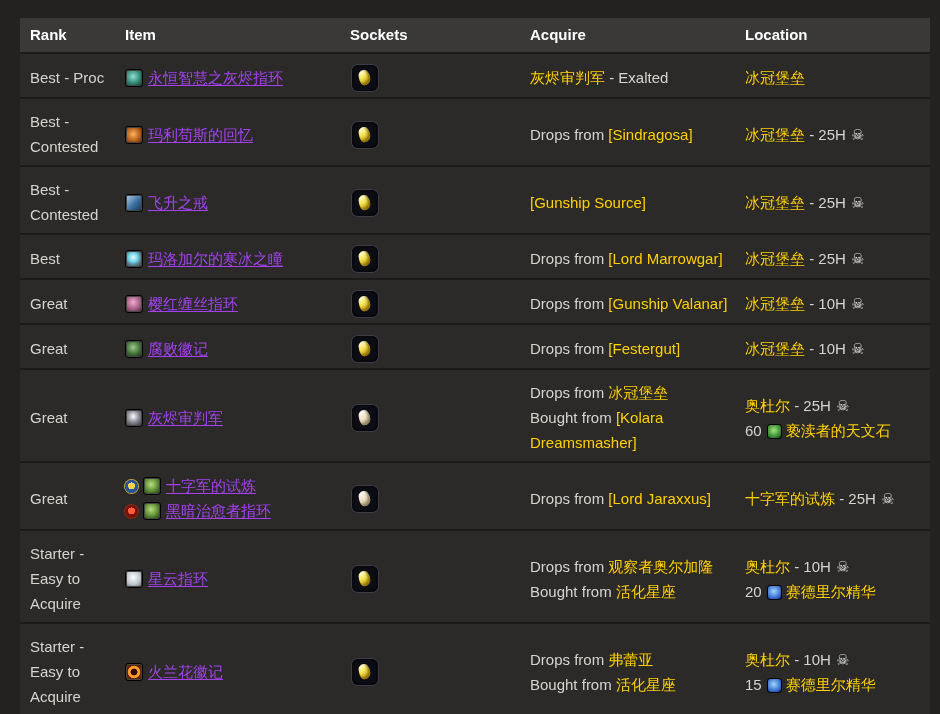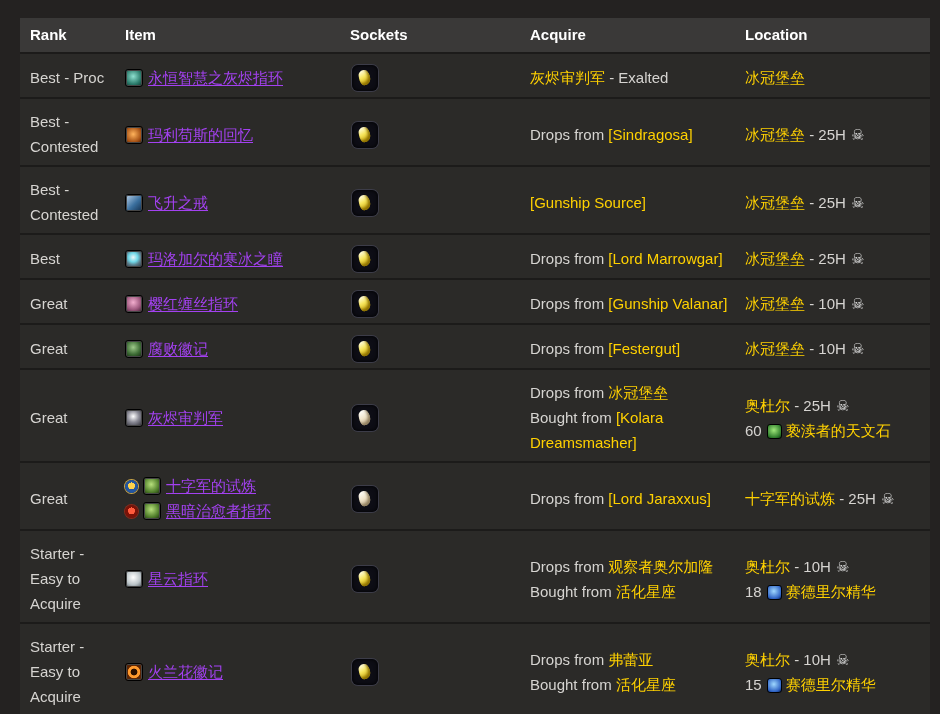--- a/index.html
+++ b/index.html
@@ -197,21 +197,21 @@
         <td>
           <div class="line"><span class="itemicon i-white-flower"></span><a class="item-link">星云指环</a></div>
         </td>
         <td><span class="socket"><span class="gem gem-yellow"></span></span></td>
         <td>
           <div class="line"><span class="seg-p">Drops from </span><a class="seg-cn">观察者奥尔加隆</a></div>
           <div class="line"><span class="seg-p">Bought from </span><a class="seg-cn">活化星座</a></div>
         </td>
         <td>
           <div class="line"><a class="seg-cn">奥杜尔</a><span class="seg-p"> - 10H </span><span class="skull-icon">☠</span></div>
-          <div class="line"><span class="seg-p">18 </span><span class="cur cur-blue"></span><a class="seg-cn">赛德里尔精华</a></div>
+          <div class="line"><span class="seg-p">20 </span><span class="cur cur-blue"></span><a class="seg-cn">赛德里尔精华</a></div>
         </td>
       </tr>
       <tr>
         <td><span class="seg-p">Starter - Easy to Acquire</span></td>
         <td>
           <div class="line"><span class="itemicon i-fire-ring"></span><a class="item-link">火兰花徽记</a></div>
         </td>
         <td><span class="socket"><span class="gem gem-yellow"></span></span></td>
         <td>
           <div class="line"><span class="seg-p">Drops from </span><a class="seg-cn">弗蕾亚</a></div>

